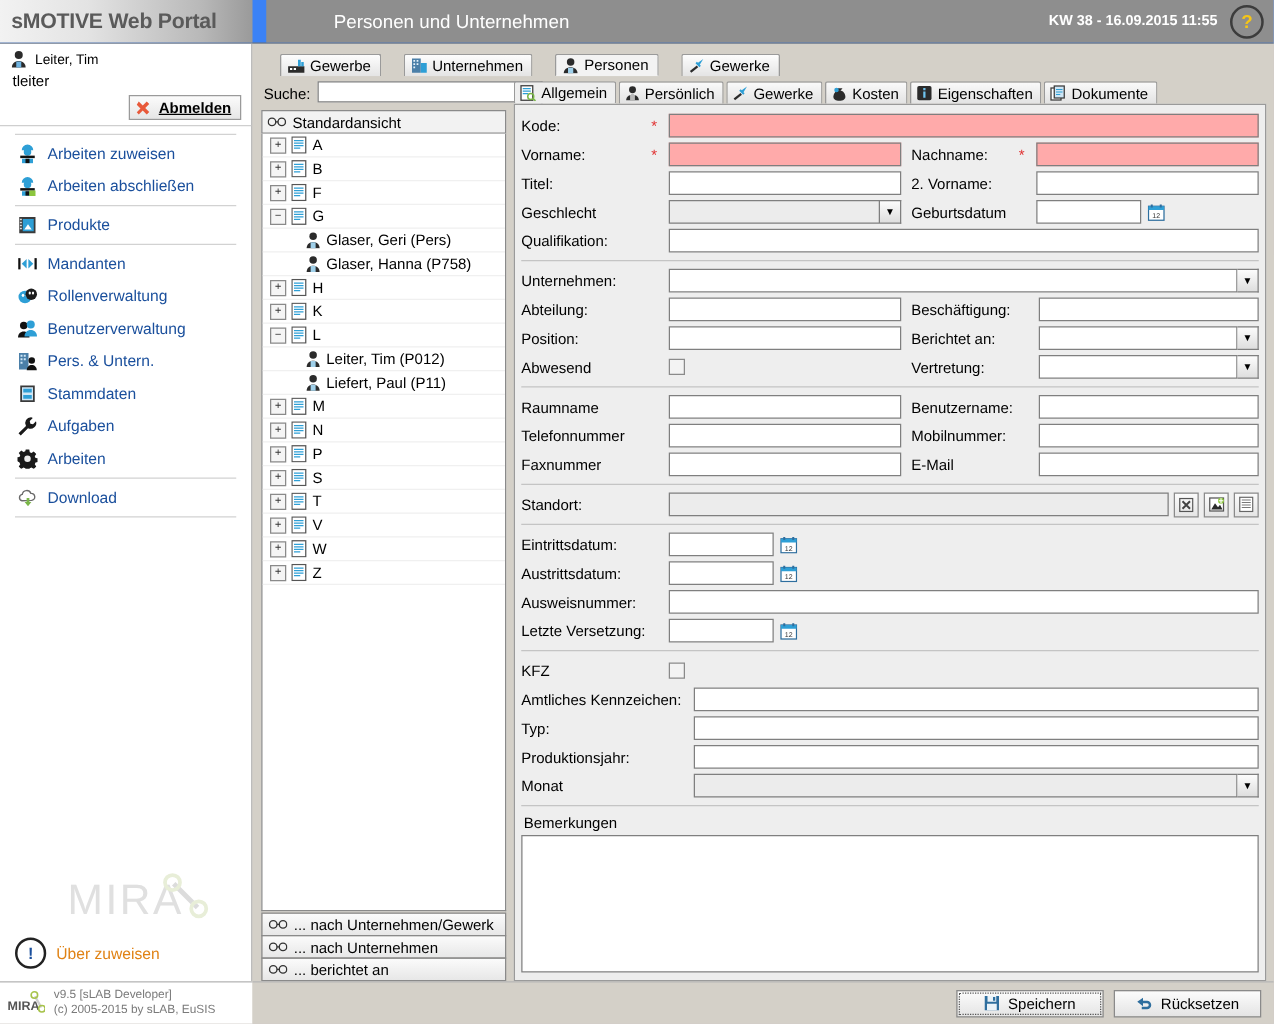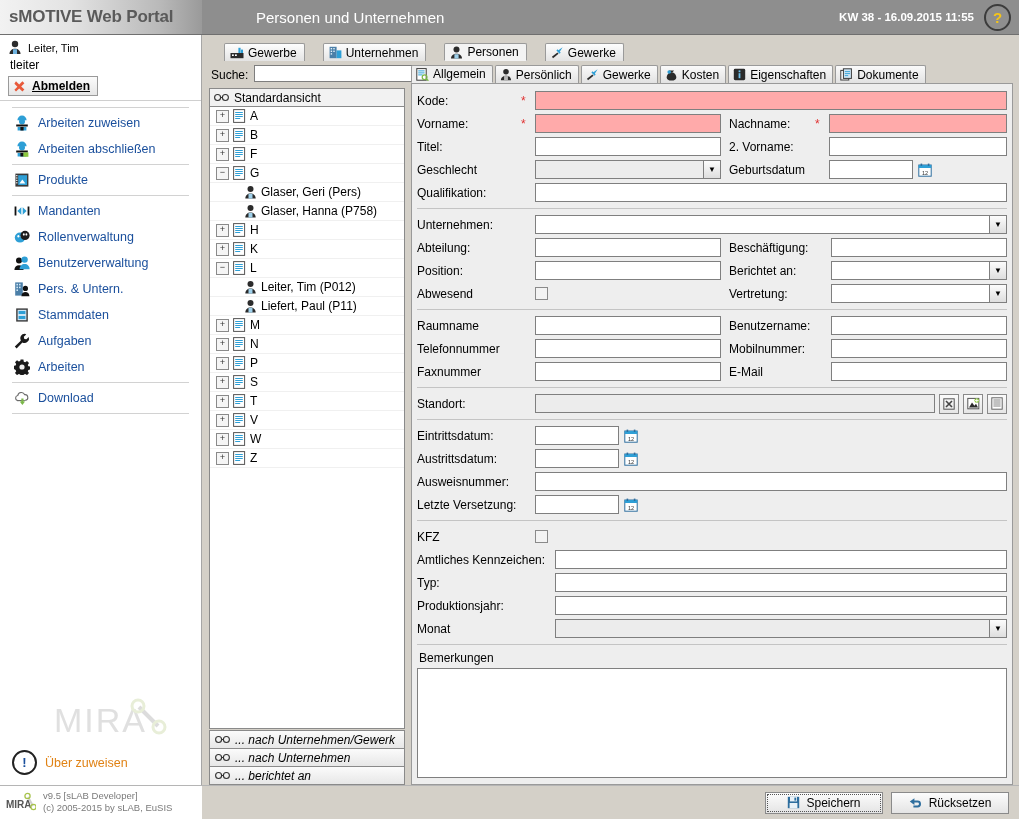--- a/index.html
+++ b/index.html
@@ -20,20 +20,21 @@
     background: #d4d0c8;
     display: flex; flex-direction: column;
   }
 
   
   .header {
     height: 34px; min-height: 34px;
     display: flex; align-items: stretch;
     background: #3b82f6;
     border-bottom: 1px solid #6f6f6f;
+    gap: 11px;
   }
   .header-logo {
     width: 202px; min-width: 202px;
     background: linear-gradient(to right, #f2f2f2 0%, #e3e3e3 35%, #b8b8b8 80%, #9a9a9a 100%);
     display: flex; align-items: center;
     padding-left: 9px;
     box-sizing: border-box;
   }
   .header-logo-text {
     font-size: 17px; font-weight: bold;
@@ -73,21 +74,21 @@
     display: flex; flex-direction: column;
     box-sizing: border-box;
   }
   .user-box {
     padding: 5px 8px 4px 8px;
     border-bottom: 1px solid #cfcfcf;
   }
   .user-row { display: flex; align-items: center; gap: 6px; }
   .user-name { font-size: 11px; color: #000; }
   .user-login { font-size: 12px; color: #000; margin: 3px 0 4px 2px; }
-  .logout-wrap { display: flex; justify-content: flex-start; }
+  .logout-wrap { display: flex; justify-content: flex-end; }
   .logout-btn {
     display: inline-flex; align-items: center; gap: 5px;
     border: 1px solid #9a9a9a;
     background: linear-gradient(to bottom, #fbfbfb, #e6e6e6);
     padding: 2px 7px 2px 5px;
     font-size: 12px; color: #000;
     cursor: pointer;
   }
   .logout-btn span.lbl { text-decoration: underline; font-weight: bold; }
 
@@ -199,21 +200,21 @@
   }
   .tree-row.leaf { padding-left: 34px; }
   .expander {
     width: 11px; height: 11px; border: 1px solid #8a8a8a; background: #f5f5f5;
     display:flex; align-items:center; justify-content:center;
     font-size: 9px; line-height: 1; color: #333; cursor: pointer;
     font-family: "Liberation Mono", monospace;
   }
   .doc-icon { width: 13px; height: 14px; }
   .person-icon { width: 13px; height: 14px; }
-  .tree-footer-btns { margin-top: 2px; font-style: italic; }
+  .tree-footer-btns { margin-top: 2px; }
   .tree-fbtn {
     border: 1px solid #8a8a8a;
     background: linear-gradient(to bottom,#fbfbfb,#e7e7e7);
     font-size: 12px; padding: 2px 5px;
     display: flex; align-items: center; gap: 5px;
     cursor: pointer; margin-top: -1px;
     height: 19px; box-sizing: border-box;
   }
 
   

